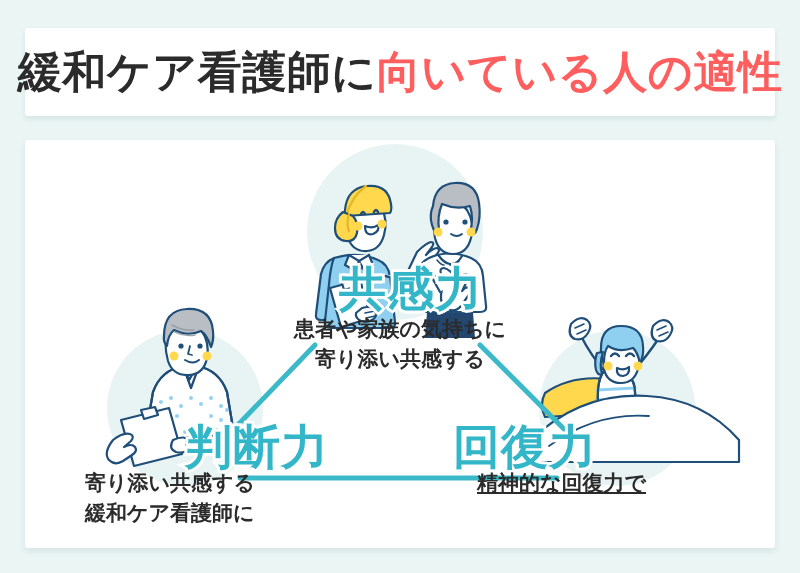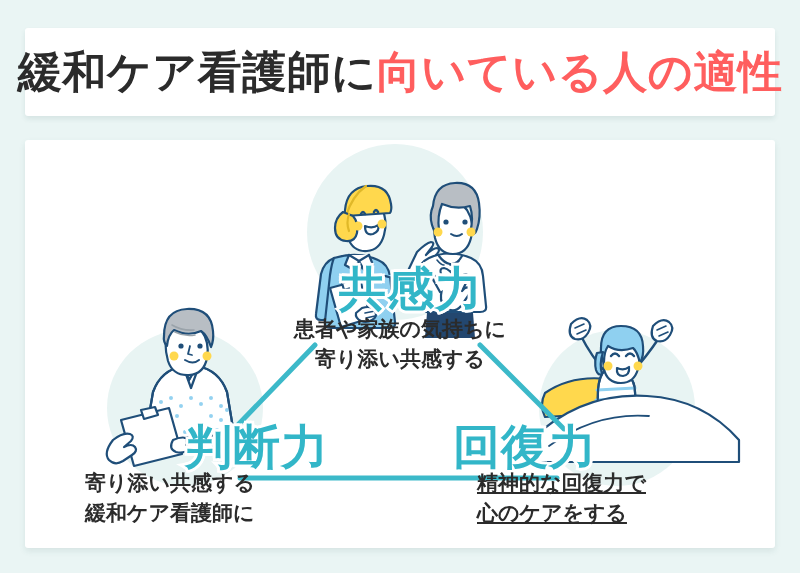--- a/index.html
+++ b/index.html
@@ -273,18 +273,17 @@
         <span class="ln">寄り添い共感する</span>
       </div>
 
       <div class="desc" id="desc-left">
         <span class="ln">寄り添い共感する</span>
         <span class="ln">緩和ケア看護師に</span>
       </div>
 
       <div class="desc" id="desc-right">
         <span class="ln">精神的な回復力で</span>
-        <span class="ln">心のケアをする</span>
       </div>
 
     </div>
   </div>
 </div>
 
 </body></html>

